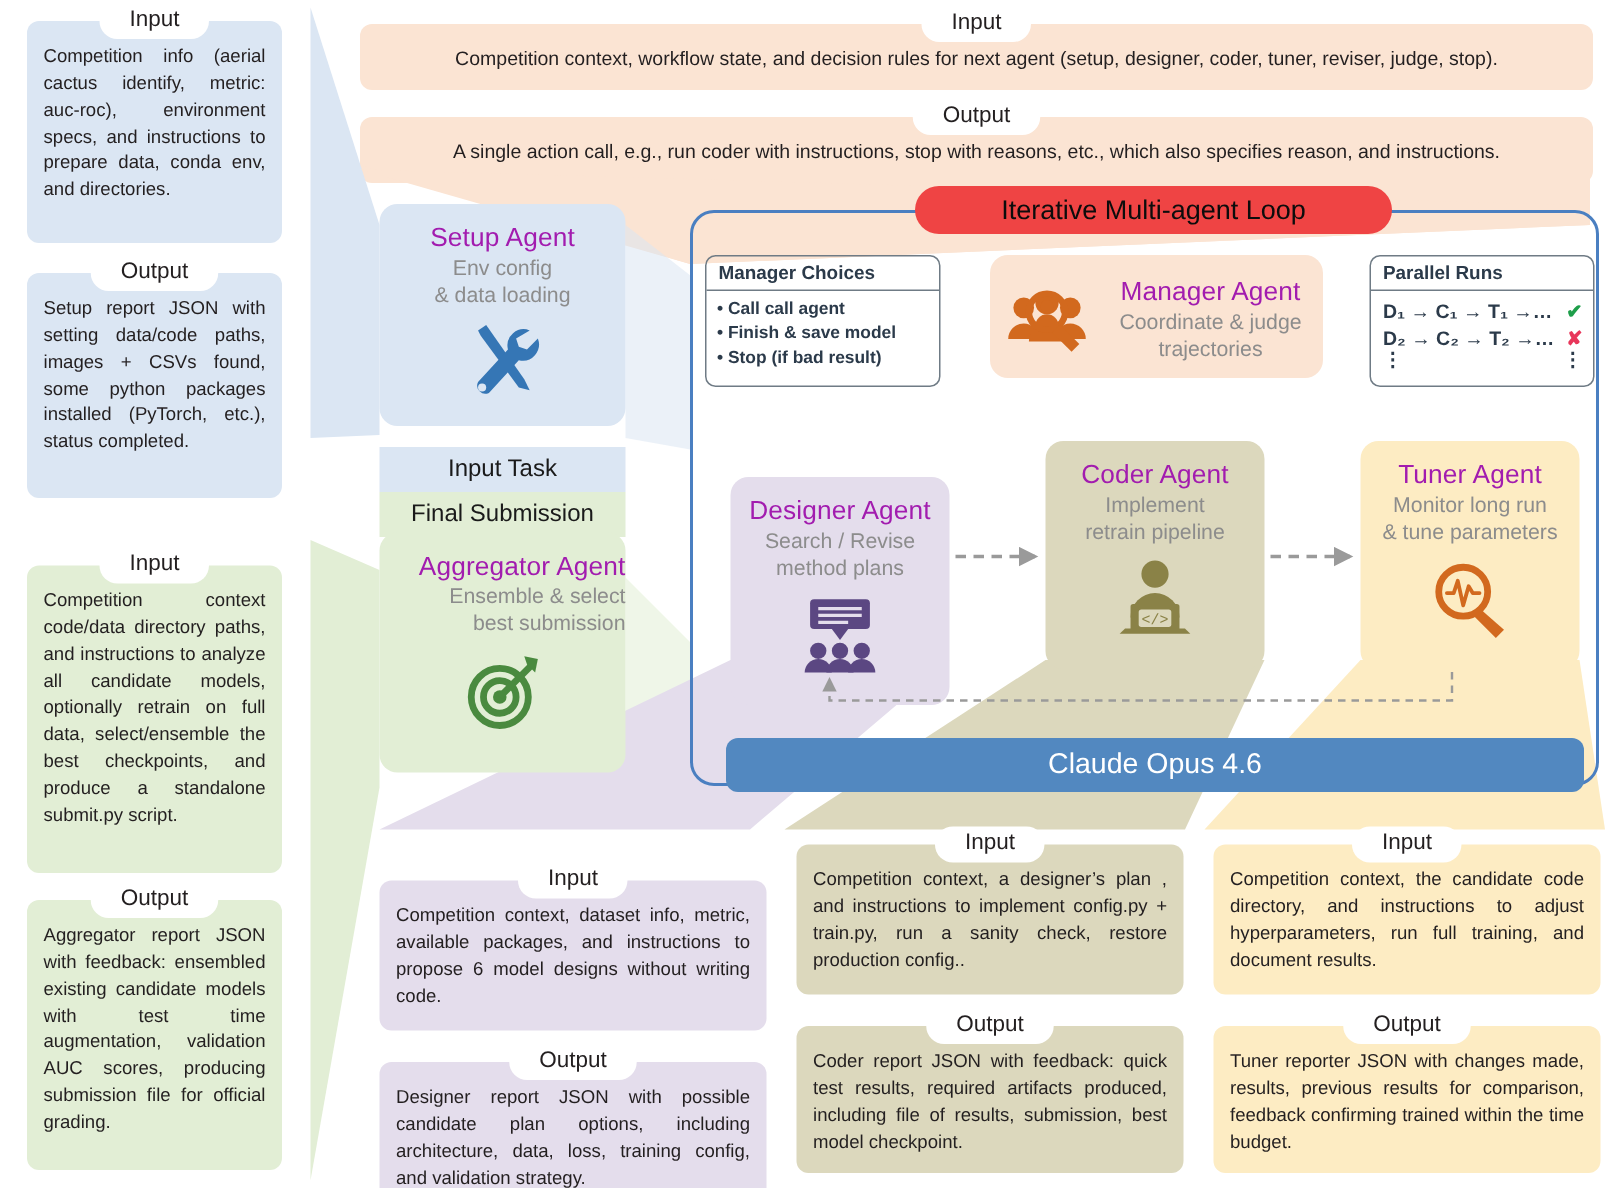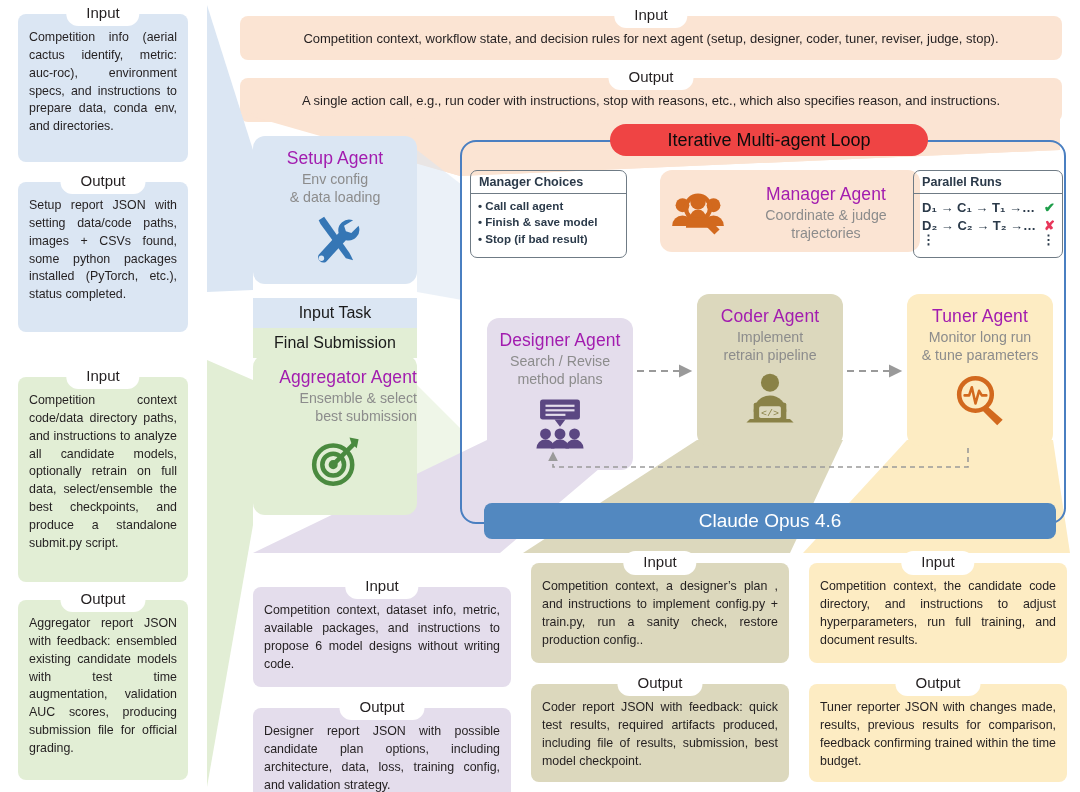--- a/index.html
+++ b/index.html
@@ -274,21 +274,21 @@
 
   <div class="mini-box" style="left:470px; top:170px; width:157px; height:88px;">
     <div class="mini-head">Manager Choices</div>
     <div class="mini-list">
       <div>• Call call agent</div>
       <div>• Finish &amp; save model</div>
       <div>• Stop (if bad result)</div>
     </div>
   </div>
 
-  <div class="agent-card pal-peach" style="left:660px; top:170px; width:260px; height:82px; padding-top:4px; display:flex; align-items:center;">
+  <div class="agent-card pal-peach" style="left:660px; top:170px; width:222px; height:82px; padding-top:4px; display:flex; align-items:center;">
     <div class="agent-icon" style="margin:0 6px 0 10px; flex:0 0 auto;">
       <svg width="56" height="50" viewBox="0 0 64 58">
         <g fill="#d2691e">
           <circle cx="14" cy="20" r="8"></circle>
           <path d="M2 44 a12 12 0 0 1 24 0 z"></path>
           <circle cx="50" cy="20" r="8"></circle>
           <path d="M38 44 a12 12 0 0 1 24 0 z"></path>
           <circle cx="32" cy="16" r="9"></circle>
           <path d="M18 46 a14 14 0 0 1 28 0 z"></path>
         </g>
@@ -391,21 +391,21 @@
       </marker>
     </defs>
 
     <line x1="637" y1="371" x2="690" y2="371" stroke="#9a9a9a" stroke-width="2.2" stroke-dasharray="7,5" marker-end="url(#ahead)"></line>
 
     <line x1="847" y1="371" x2="900" y2="371" stroke="#9a9a9a" stroke-width="2.2" stroke-dasharray="7,5" marker-end="url(#ahead)"></line>
 
     <path d="M968 448 L968 467 L553 467 L553 453" fill="none" stroke="#9a9a9a" stroke-width="1.6" stroke-dasharray="5,4" marker-end="url(#aheadup)"></path>
   </svg>
 
-  <div class="llm-bar" style="left:484px; top:503px; width:572px; height:36px;text-align:center;">
+  <div class="llm-bar" style="left:484px; top:492px; width:572px; height:36px;text-align:center;">
     <span>Claude Opus 4.6</span>
   </div>
 
   <div class="io-card pal-purple" style="left:253px; top:563px; width:258px; height:100px;">
     <div class="io-pill">Input</div>
     <div class="io-body">Competition context, dataset info, metric, available packages, and instructions to propose 6 model designs without writing code.</div>
   </div>
   <div class="io-card pal-purple" style="left:253px; top:684px; width:258px; height:98px;">
     <div class="io-pill">Output</div>
     <div class="io-body">Designer report JSON with possible candidate plan options, including architecture, data, loss, training config, and validation strategy.</div>

